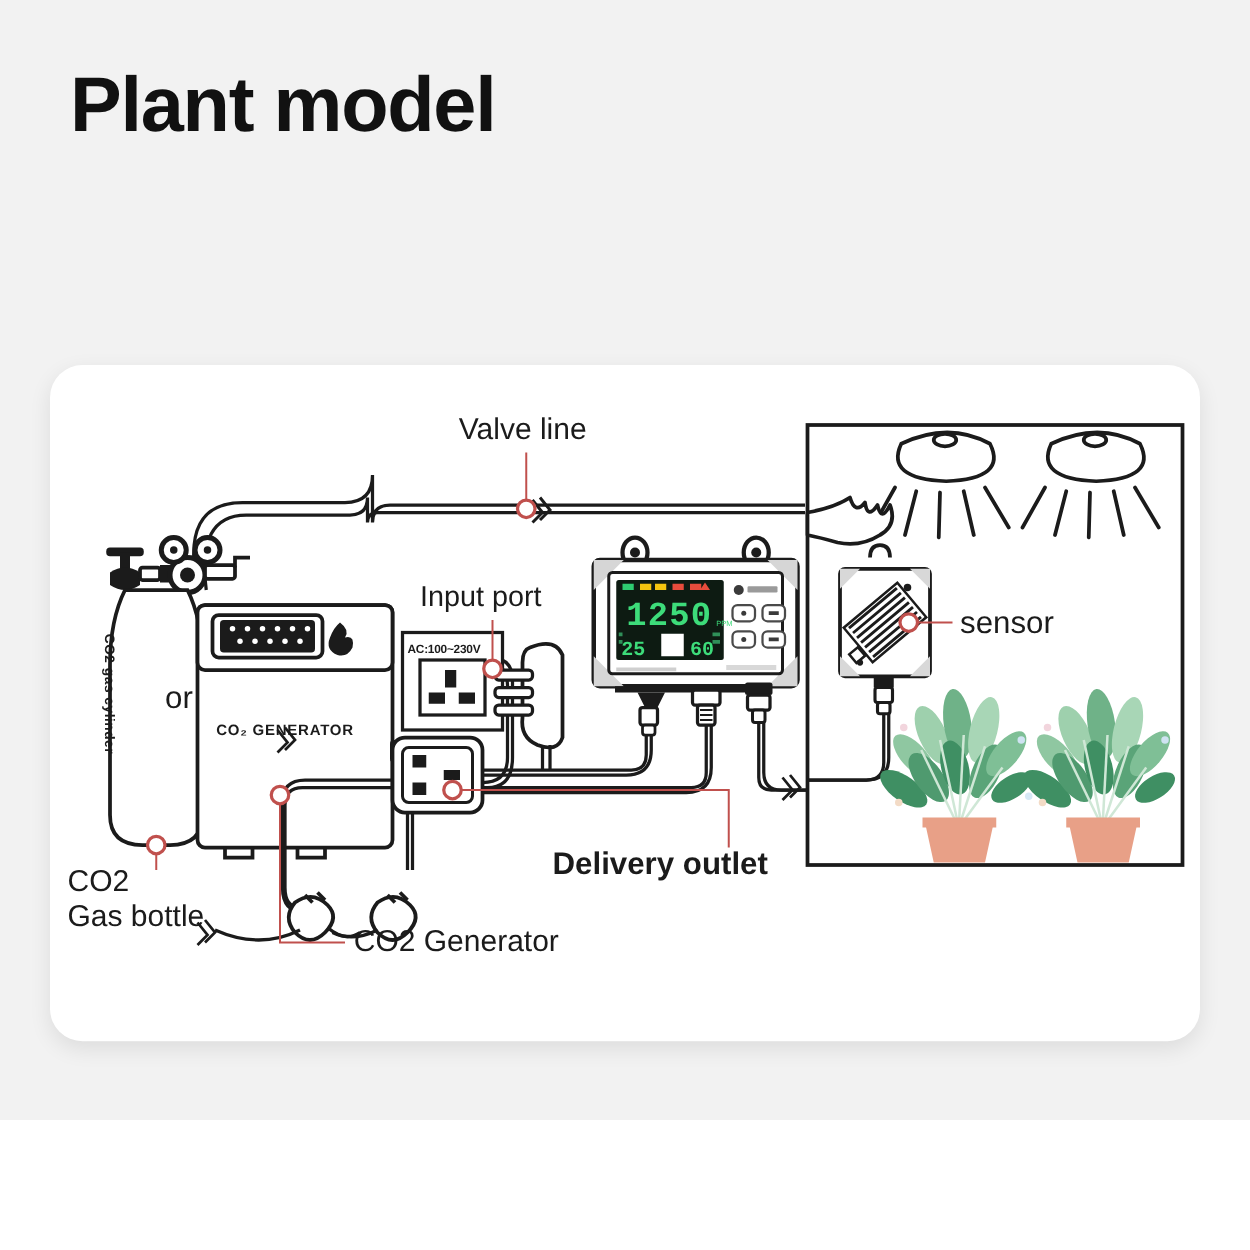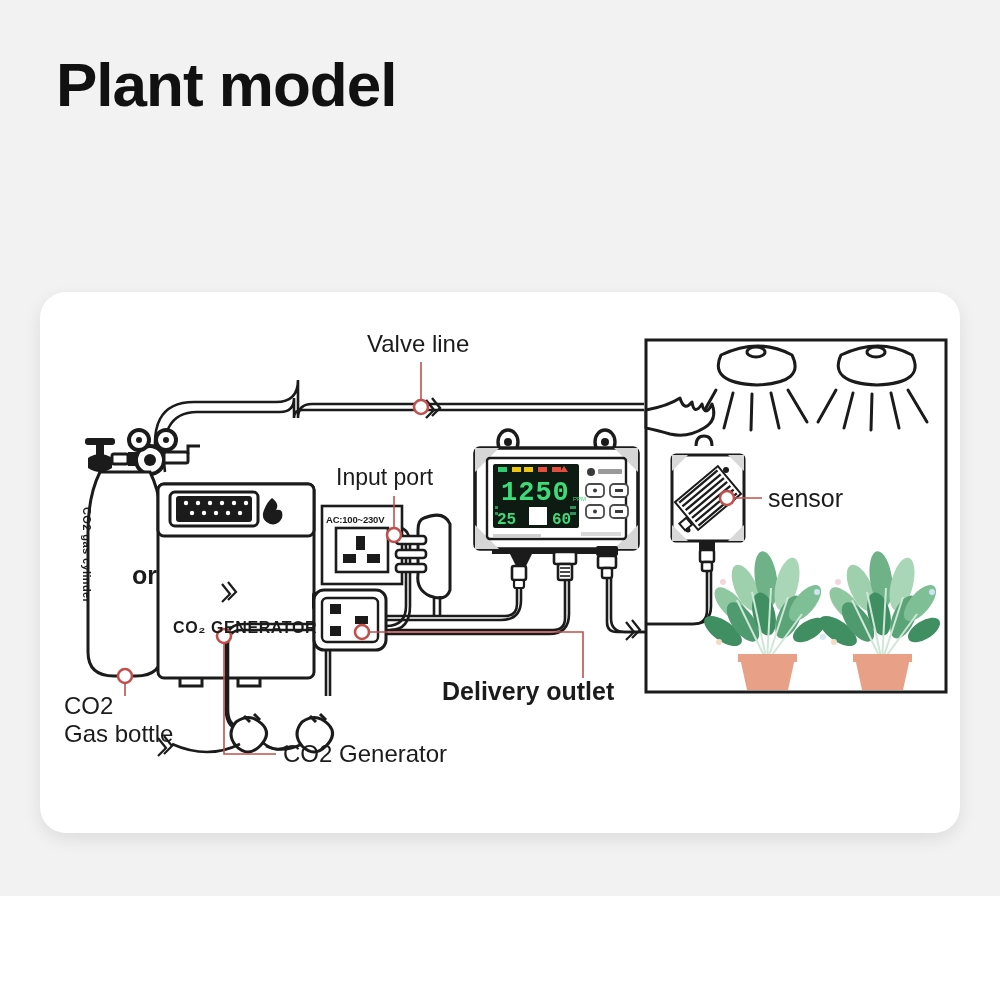--- a/index.html
+++ b/index.html
@@ -13,25 +13,25 @@
   #subtitle div{white-space:nowrap;}
   #card{position:absolute;left:40px;top:292px;width:920px;height:541px;background:#fff;border-radius:26px;
         box-shadow:0 6px 18px rgba(0,0,0,0.09);overflow:hidden;}
   #diagram{position:absolute;left:0;top:0;width:920px;height:541px;}
   .lbl{position:absolute;color:#1b1b1b;font-family:"Liberation Sans", sans-serif;white-space:nowrap;}
   #lbl-valve{left:327px;top:38px;font-size:24px;}
   #lbl-input{left:296px;top:172px;font-size:23px;}
   #lbl-sensor{left:728px;top:192px;font-size:25px;}
   #lbl-delivery{left:402px;top:385px;font-size:25px;font-weight:bold;}
   #lbl-ac{left:286px;top:222px;font-size:9.5px;font-weight:700;letter-spacing:-0.2px;}
-  #lbl-or{left:92px;top:269px;font-size:25px;font-weight:700;}
-  #lbl-gen{left:133px;top:285px;font-size:16px;font-weight:700;letter-spacing:0.6px;margin-top:42px;}
+  #lbl-or{left:92px;top:252px;font-size:25px;font-weight:400;}
+  #lbl-gen{left:133px;top:285px;font-size:12px;font-weight:700;letter-spacing:0.6px;}
   #lbl-cyl{left:53px;top:215px;font-size:11px;font-weight:700;letter-spacing:0.4px;
            transform:rotate(90deg);transform-origin:left top;}
-  #lbl-co2bottle{left:24px;top:400px;font-size:24px;line-height:1.17;}
+  #lbl-co2bottle{left:14px;top:400px;font-size:24px;line-height:1.17;}
   #lbl-co2gen{left:243px;top:448px;font-size:24px;}
 </style>
 </head>
 <body>
 
 <div id="page">
 
   <div id="grayzone"></div>
 
   <div id="title">Plant model</div>

